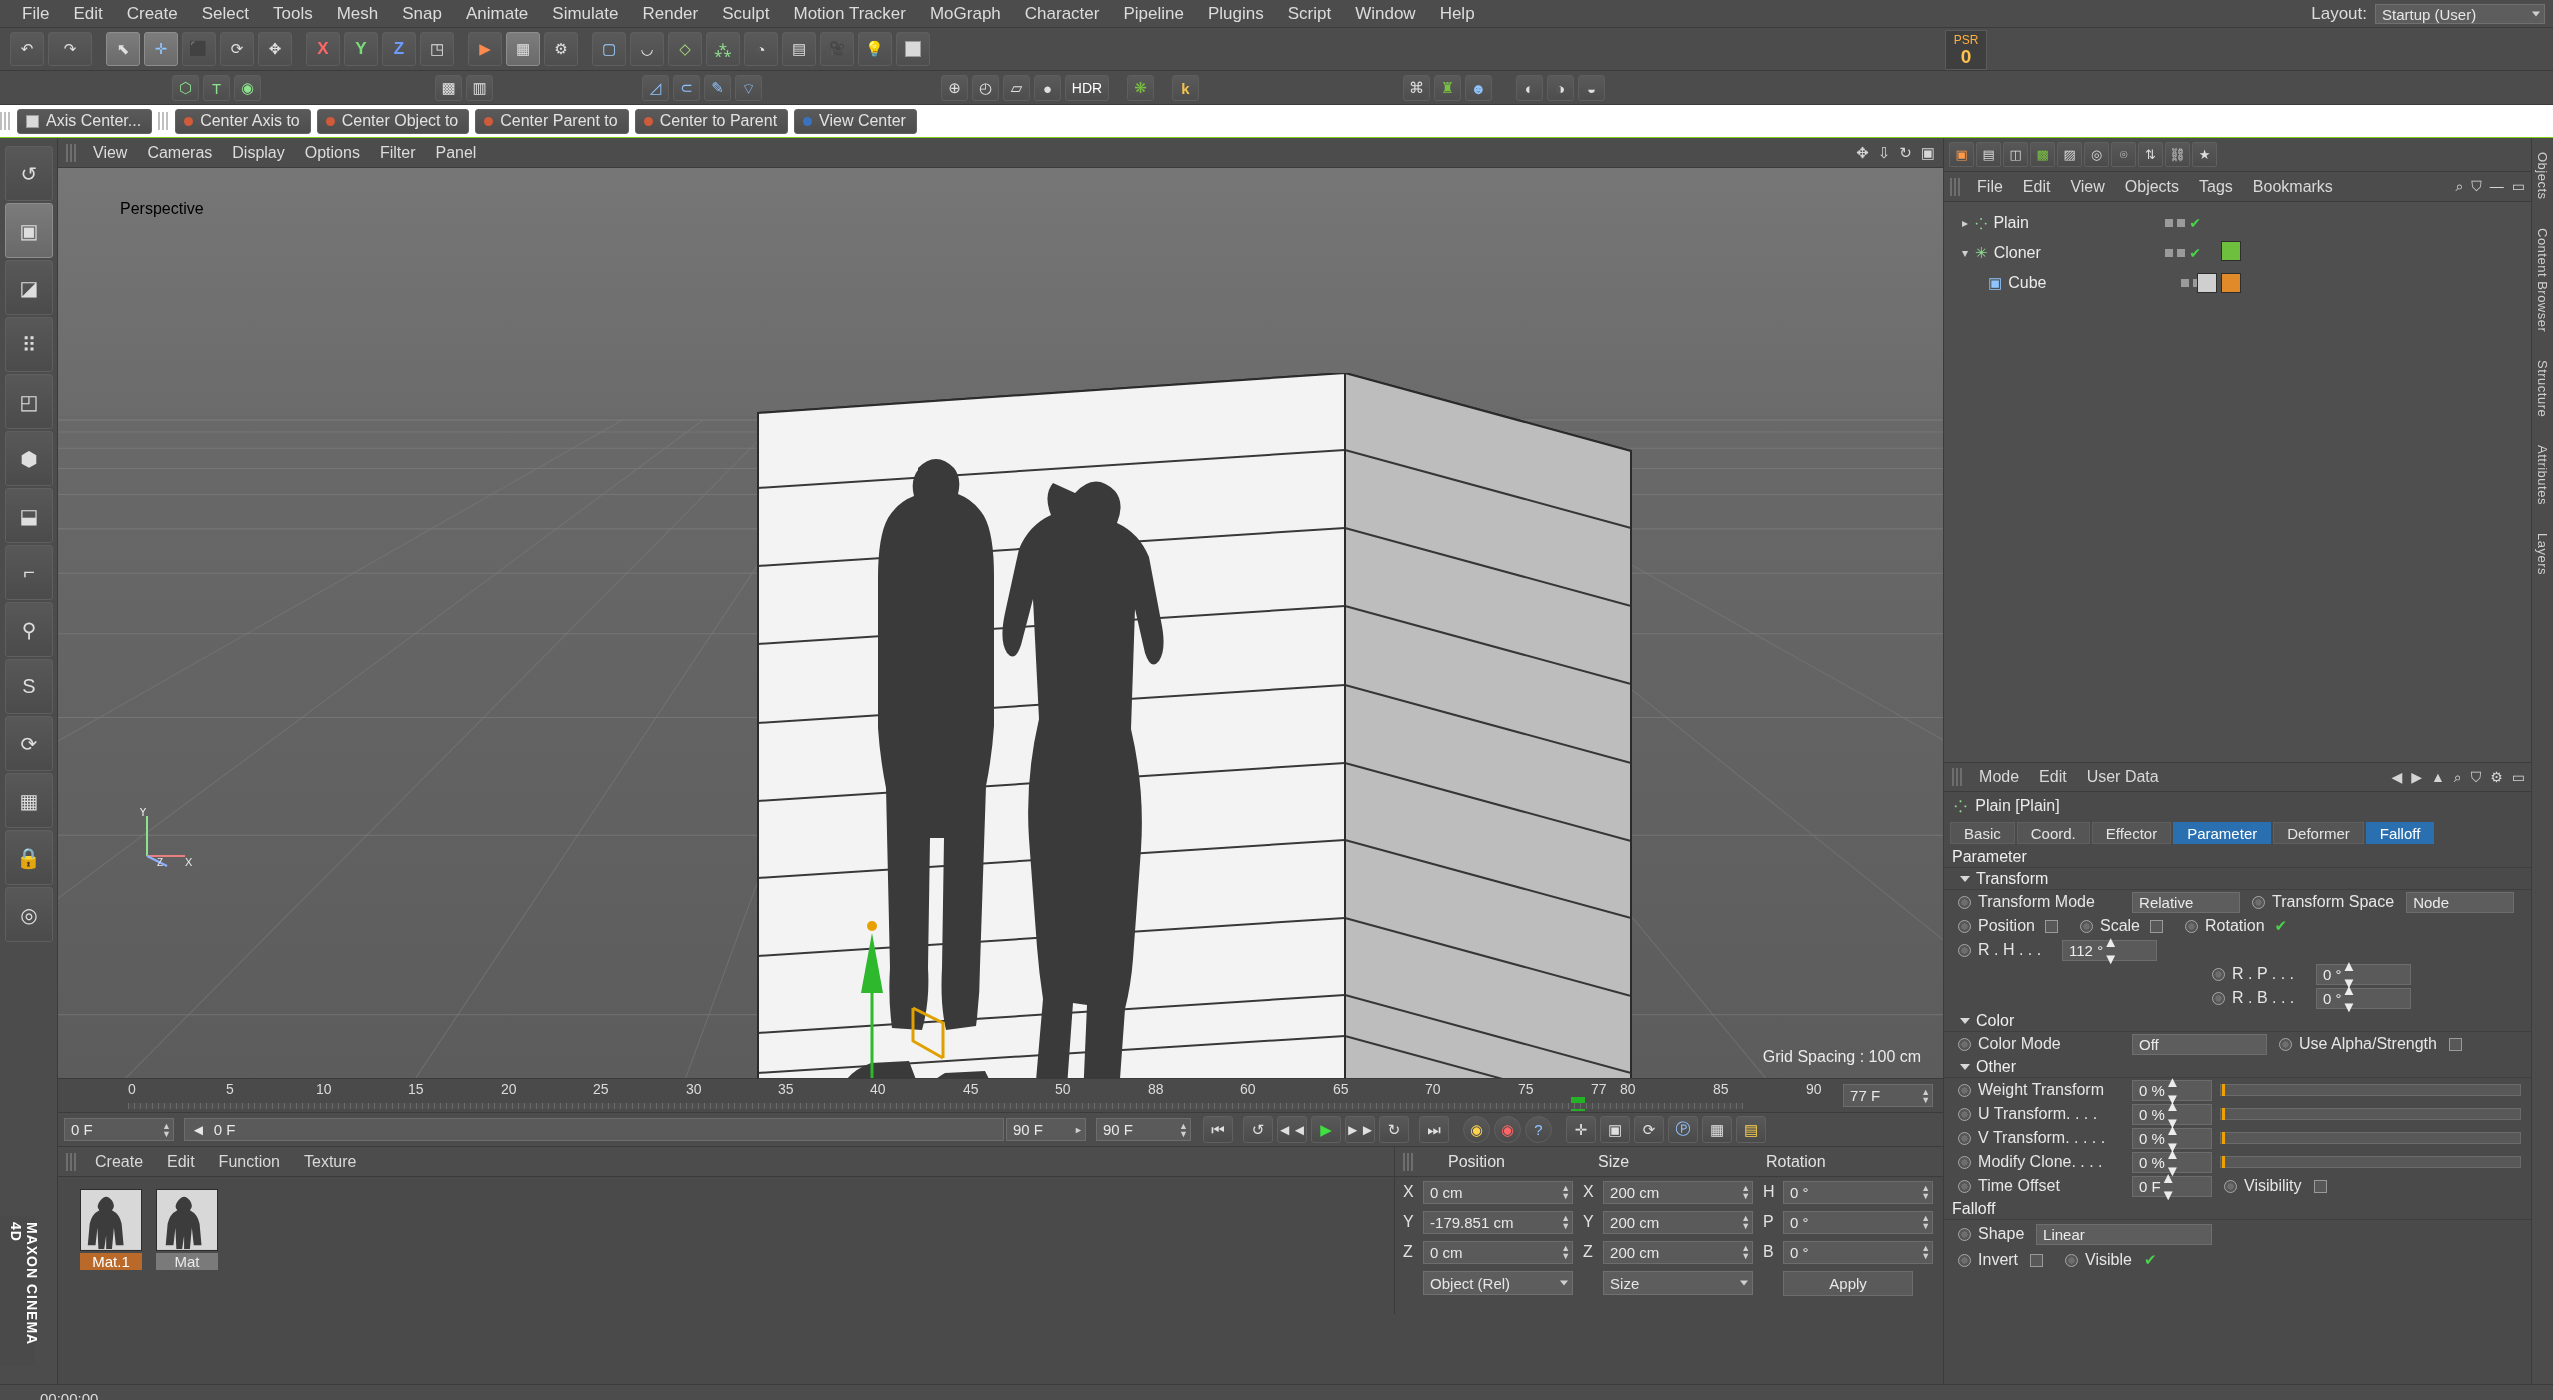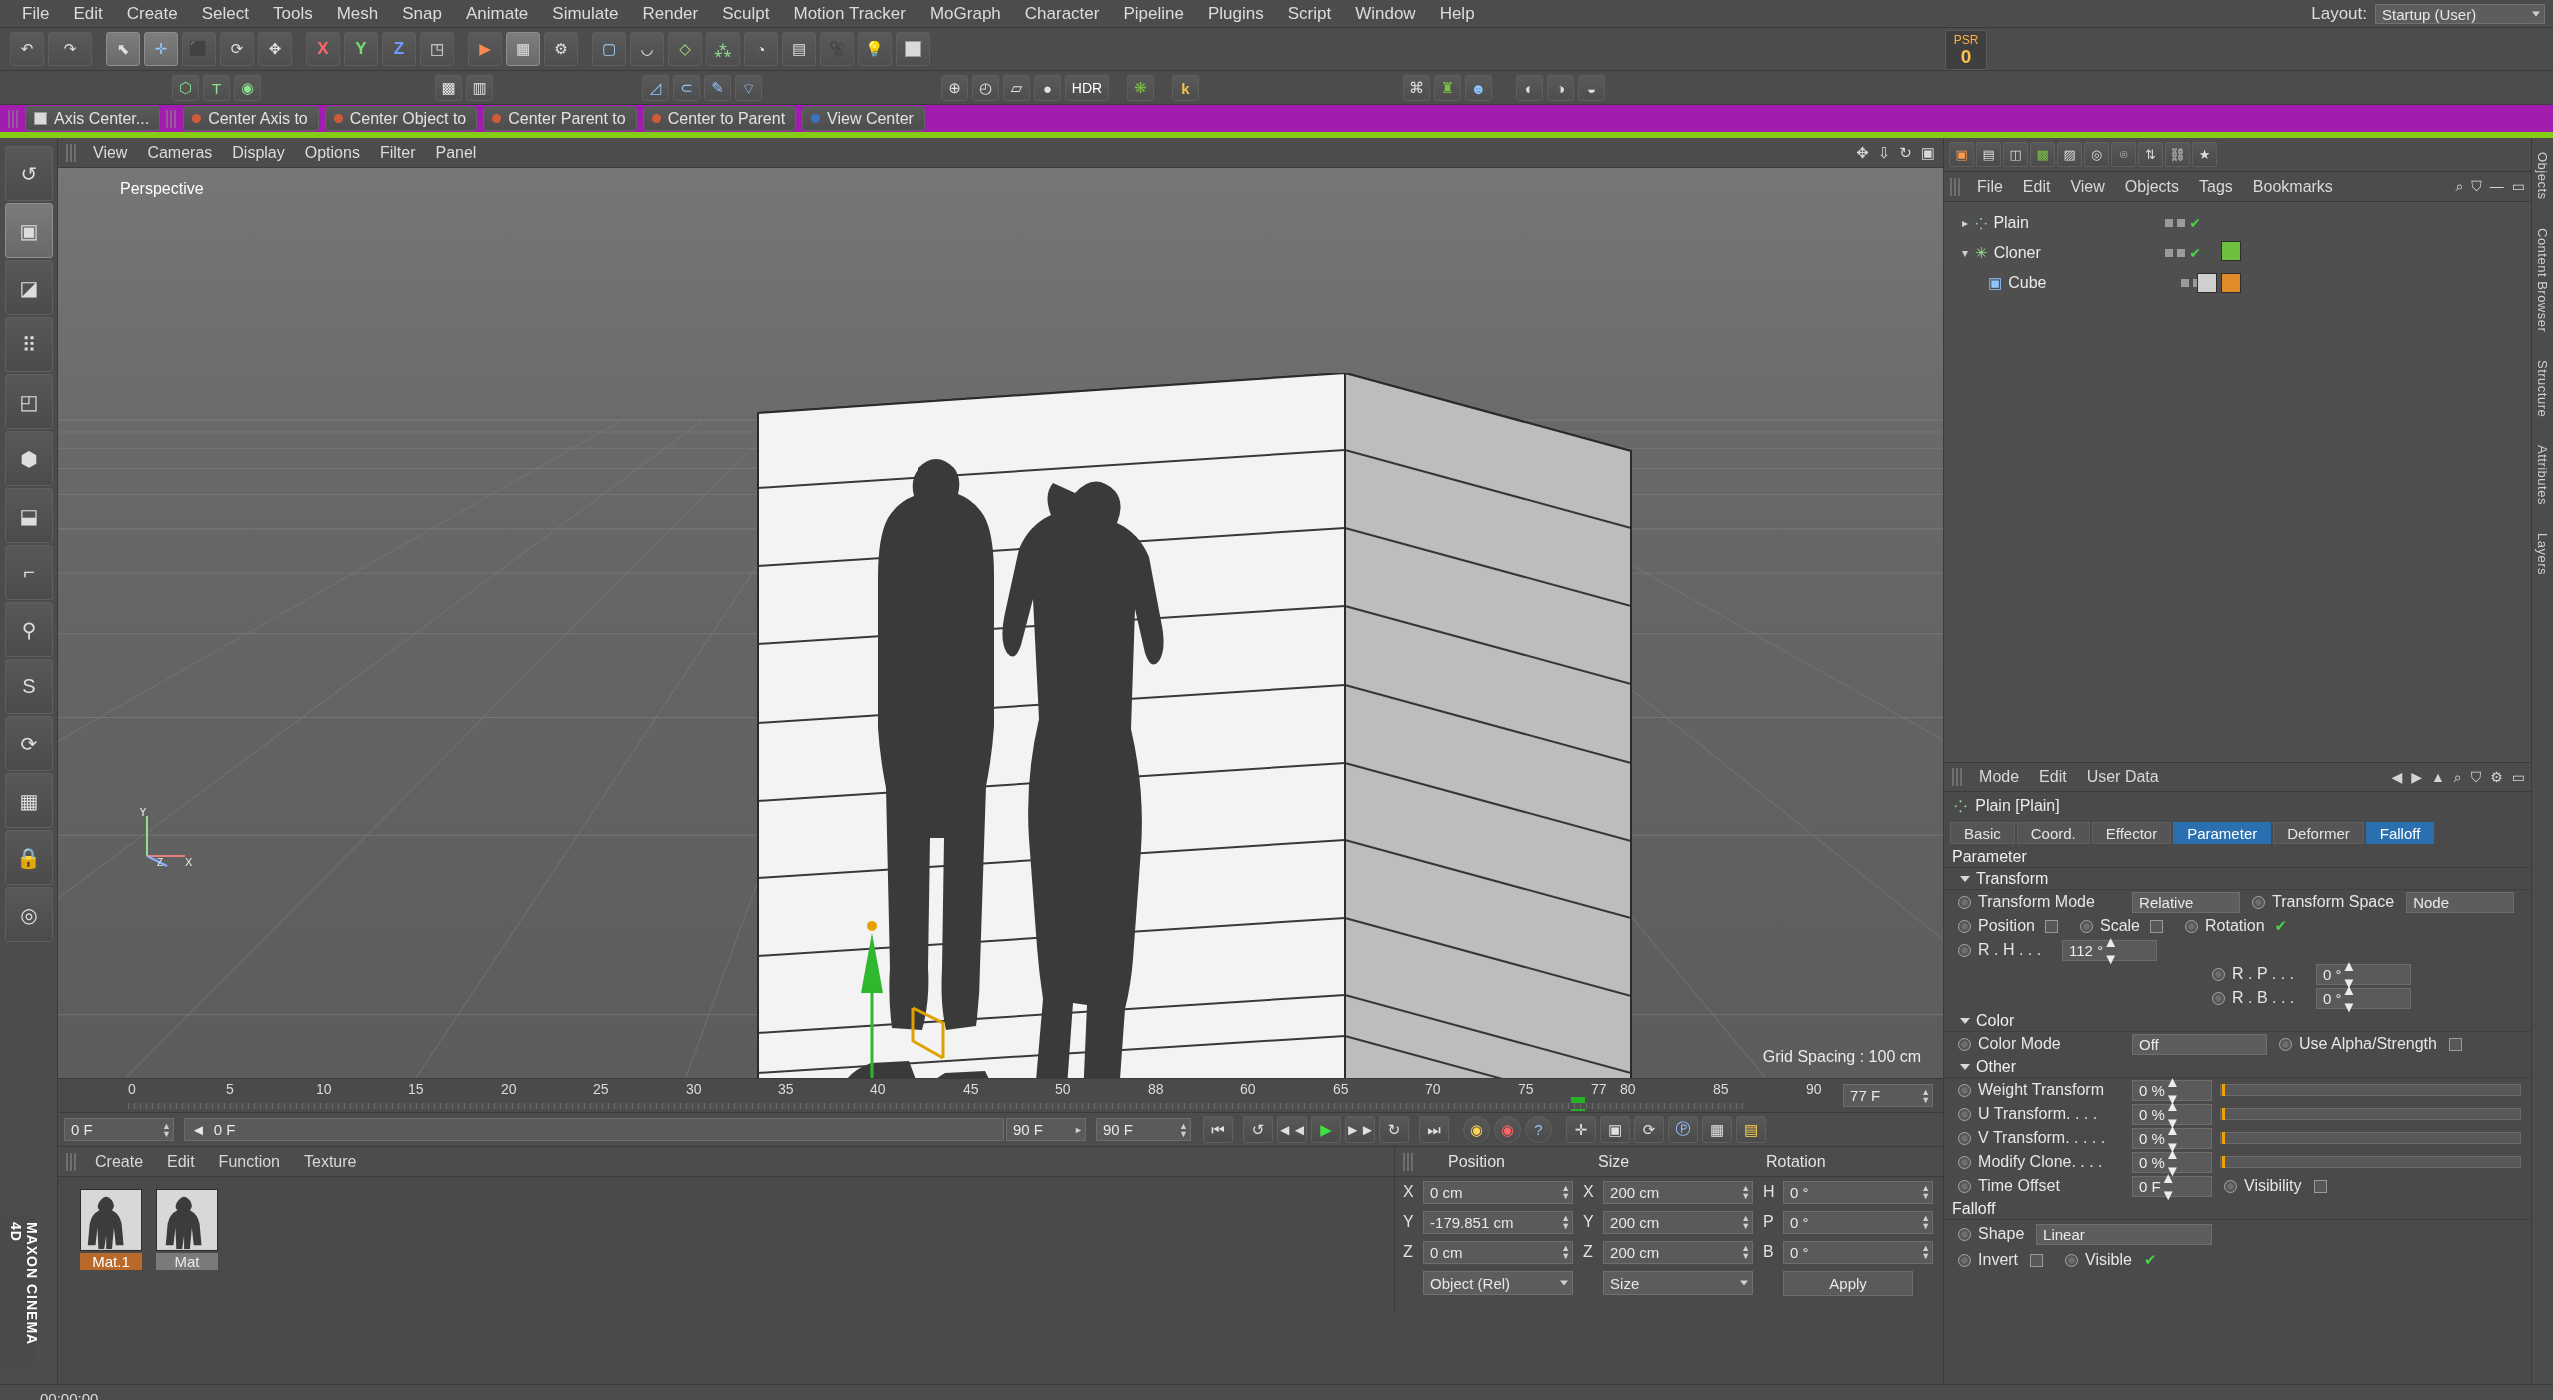--- a/index.html
+++ b/index.html
@@ -29,21 +29,21 @@
   }
   .combo .arrow {
     position:absolute; right:4px; top:50%; transform:translateY(-50%);
     width:0; height:0; border-left:4px solid transparent; border-right:4px solid transparent;
     border-top:5px solid #d0d0d0;
   }
 
   
   #toolbar1 { height:43px; background:#4c4c4c; border-bottom:1px solid #3b3b3b; padding-left:8px; position:relative; }
   #toolbar2 { height:34px; background:#4c4c4c; border-bottom:1px solid #3b3b3b; position:relative; }
-  #toolbar3 { height:33px; background:#a21caf; border-bottom:6px solid #84cc16; padding-left:8px; }
+  #toolbar3 { height:33px; background:#ffffff; border-bottom:1px solid #84cc16; }
 
   .tbtn {
     width:34px; height:34px; margin:0 2px; border:1px solid #5e5e5e;
     background:linear-gradient(#5a5a5a,#4e4e4e); border-radius:3px;
     display:flex; align-items:center; justify-content:center;
     font-size:15px; color:#e0e0e0; position:relative;
   }
   .tbtn.sm { width:27px; height:26px; }
   .tbtn.wide { width:44px; }
   .tbtn.active { background:linear-gradient(#7d7d7d,#6a6a6a); border-color:#8d8d8d; }
@@ -91,21 +91,21 @@
   #vpheader .mi { padding:0 10px; font-size:16px; color:#dcdcdc; }
   #vpicons { position:absolute; right:8px; top:0; height:30px; display:flex; align-items:center; gap:9px; font-size:15px; color:#d6d6d6; }
 
   
   #viewport { position:relative; flex:0 0 910px; overflow:hidden; background:#6e6e6e; }
   .vp-sky { position:absolute; left:0; top:0; right:0; height:250px;
     background:linear-gradient(#767676,#6b6b6b); }
   .vp-floor { position:absolute; left:0; top:248px; right:0; bottom:0;
     background:linear-gradient(#696969,#5c5c5c); }
   #grid { position:absolute; inset:0; }
-  #pers-label { position:absolute; left:62px; top:12px; font-size:16px; color:#ffffff; }
+  #pers-label { position:absolute; left:62px; top:32px; font-size:16px; color:#000000; }
   #gridspacing { position:absolute; right:22px; bottom:12px; font-size:16px; color:#eaeaea; }
 
   
   #cube { position:absolute; left:695px; top:205px; width:875px; height:890px; }
   .cube-top { position:absolute; left:0; top:0; width:880px; height:120px; }
 
   
   #gizmo-axis { position:absolute; left:75px; bottom:210px; width:60px; height:60px; }
 
   

